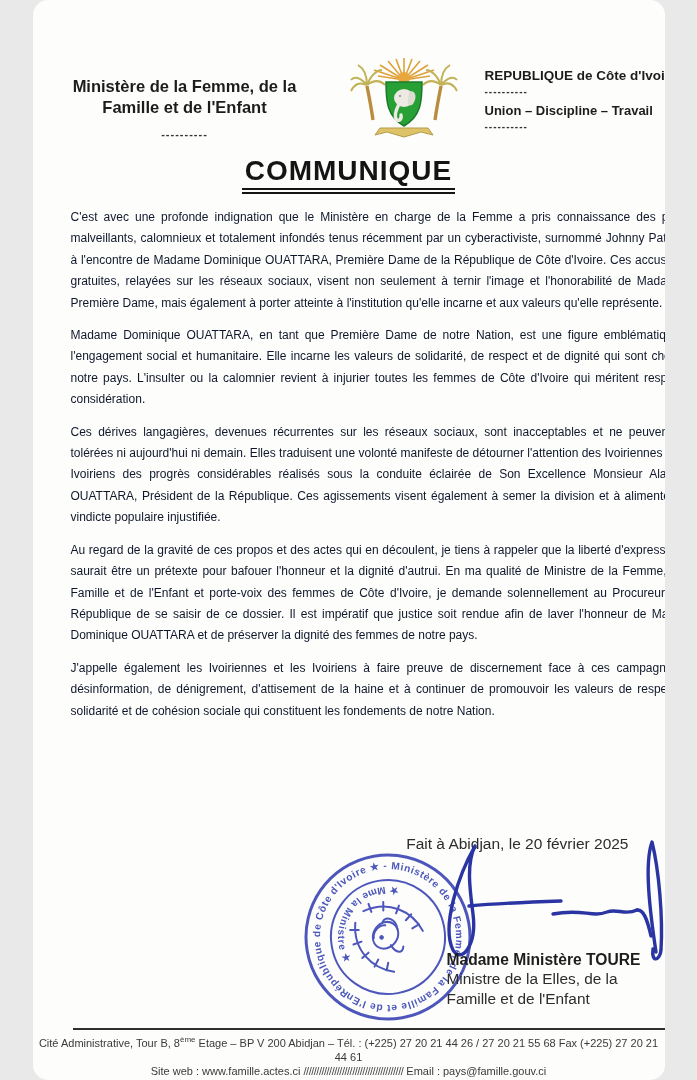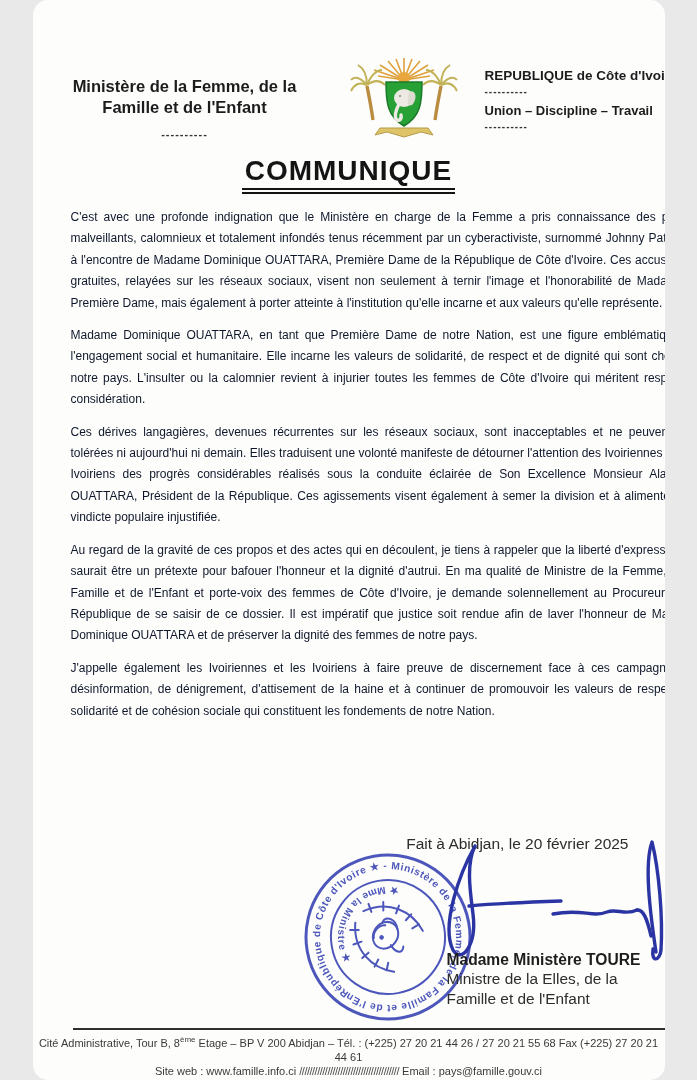--- a/index.html
+++ b/index.html
@@ -180,16 +180,16 @@
 
   <div class="sig-block">
     <div class="name">Madame Ministère TOURE</div>
     <div class="role">Ministre de la Elles, de la</div>
     <div class="role">Famille et de l'Enfant</div>
   </div>
 
   <div class="footer-rule"></div>
   <div class="footer">
     <div><span>Cité Administrative, Tour B, 8</span><sup>ème</sup><span> Etage  –  BP V 200 Abidjan  –  Tél. : (+225) 27 20 21 44 26 / 27 20 21 55 68 Fax (+225) 27 20 21 44 61</span></div>
-    <div><span>Site web : www.famille.info.ci </span><span class="slashes">///////////////////////////////////////</span><span> Email : pays@famille.gouv.ci</span></div>
+    <div><span>Site web : www.famille.actes.ci </span><span class="slashes">///////////////////////////////////////</span><span> Email : pays@famille.gouv.ci</span></div>
   </div>
 
 </div>
 
 </body></html>

